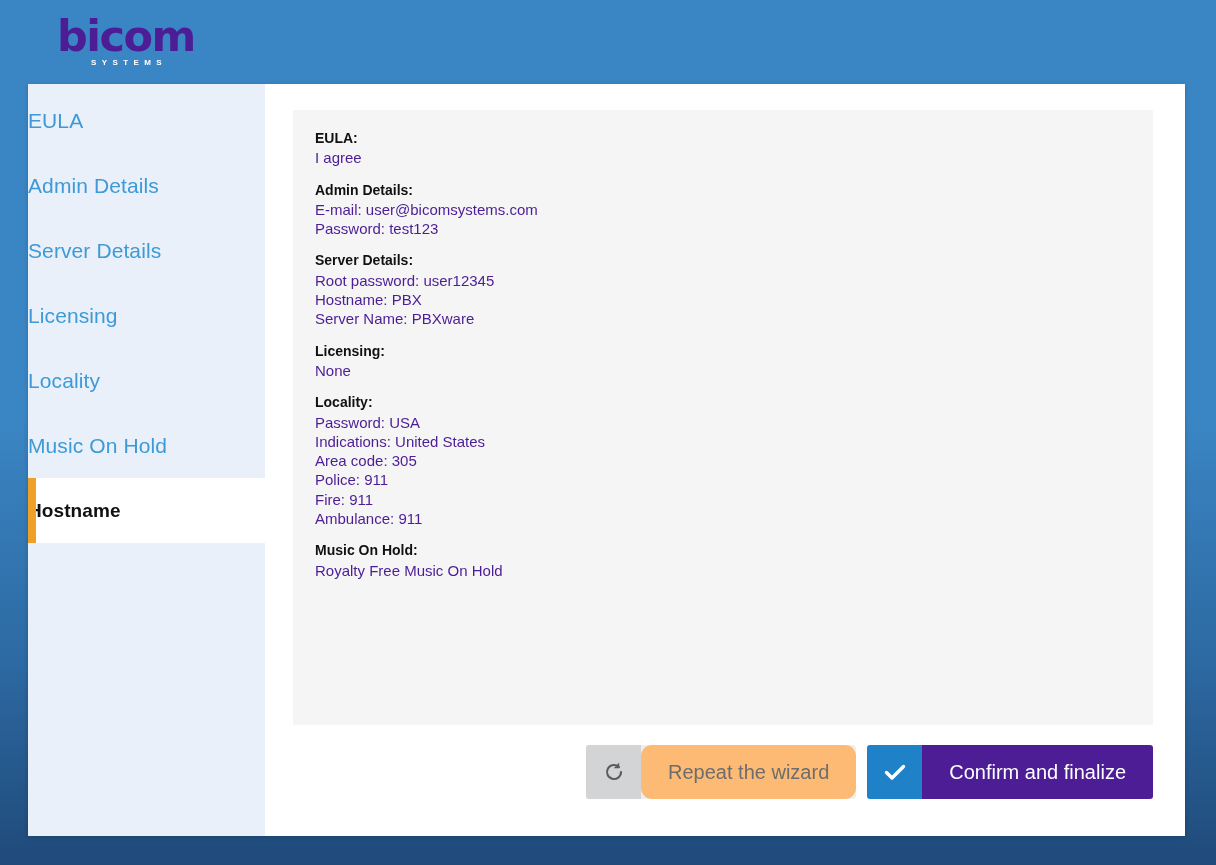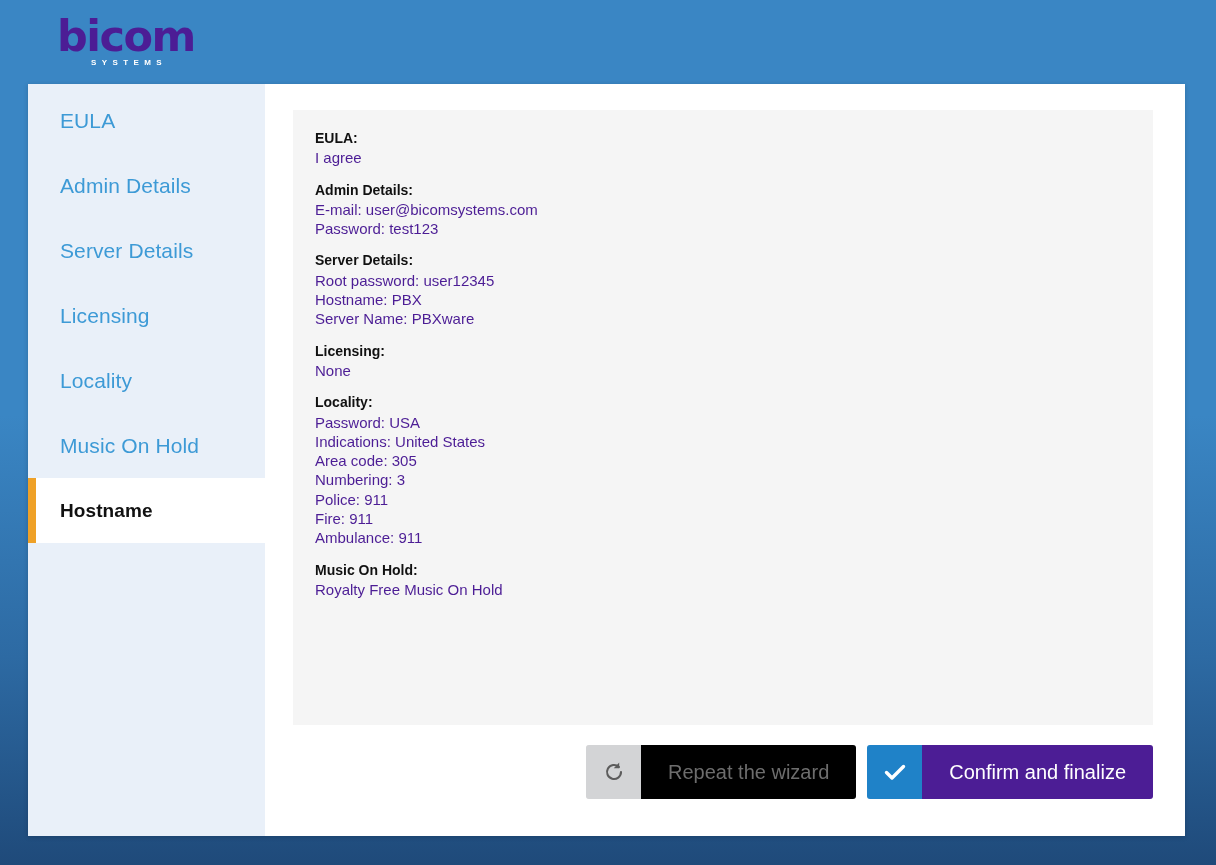--- a/index.html
+++ b/index.html
@@ -70,21 +70,20 @@
     flex: 0 0 237px;
     background: #e9f0f9;
     padding-top: 4px;
     box-sizing: border-box;
   }
   .nav-item {
     position: relative;
     height: 65px;
     display: flex;
     align-items: center;
-    padding-left: 32px;
     box-sizing: border-box;
     font-size: 21px;
     color: #3d9ad6;
     cursor: pointer;
     background: transparent;
     letter-spacing: 0.1px;
   }
   .nav-item.active {
     background: #ffffff;
     color: #111111;
@@ -163,21 +162,21 @@
   }
   .btn-label {
     display: flex;
     align-items: center;
     justify-content: center;
     padding: 0 27px;
     font-size: 20px;
     white-space: nowrap;
   }
   .btn-secondary .btn-ico { background: #d3d4d6; }
-  .btn-secondary .btn-label { background: #000000; color: #6d6d6d; }
+  .btn-secondary .btn-label { background: #fdba74; color: #6d6d6d; border-radius: 11px; }
   .btn-primary .btn-ico { background: #1f82c8; }
   .btn-primary .btn-label { background: #4c1d95; color: #ffffff; }
 
   .ico-svg { display: block; }
 </style>
 </head>
 <body>
 
 <div class="app-header">
   <div class="logo">
@@ -237,21 +236,20 @@
       <div class="sec">
         <div class="sec-title">Licensing:</div>
         <div class="sec-line">None</div>
       </div>
 
       <div class="sec">
         <div class="sec-title">Locality:</div>
         <div class="sec-line">Password: USA</div>
         <div class="sec-line">Indications: United States</div>
         <div class="sec-line">Area code: 305</div>
-        <div class="sec-line">Numbering: 3</div>
         <div class="sec-line">Police: 911</div>
         <div class="sec-line">Fire: 911</div>
         <div class="sec-line">Ambulance: 911</div>
       </div>
 
       <div class="sec">
         <div class="sec-title">Music On Hold:</div>
         <div class="sec-line">Royalty Free Music On Hold</div>
       </div>
 

